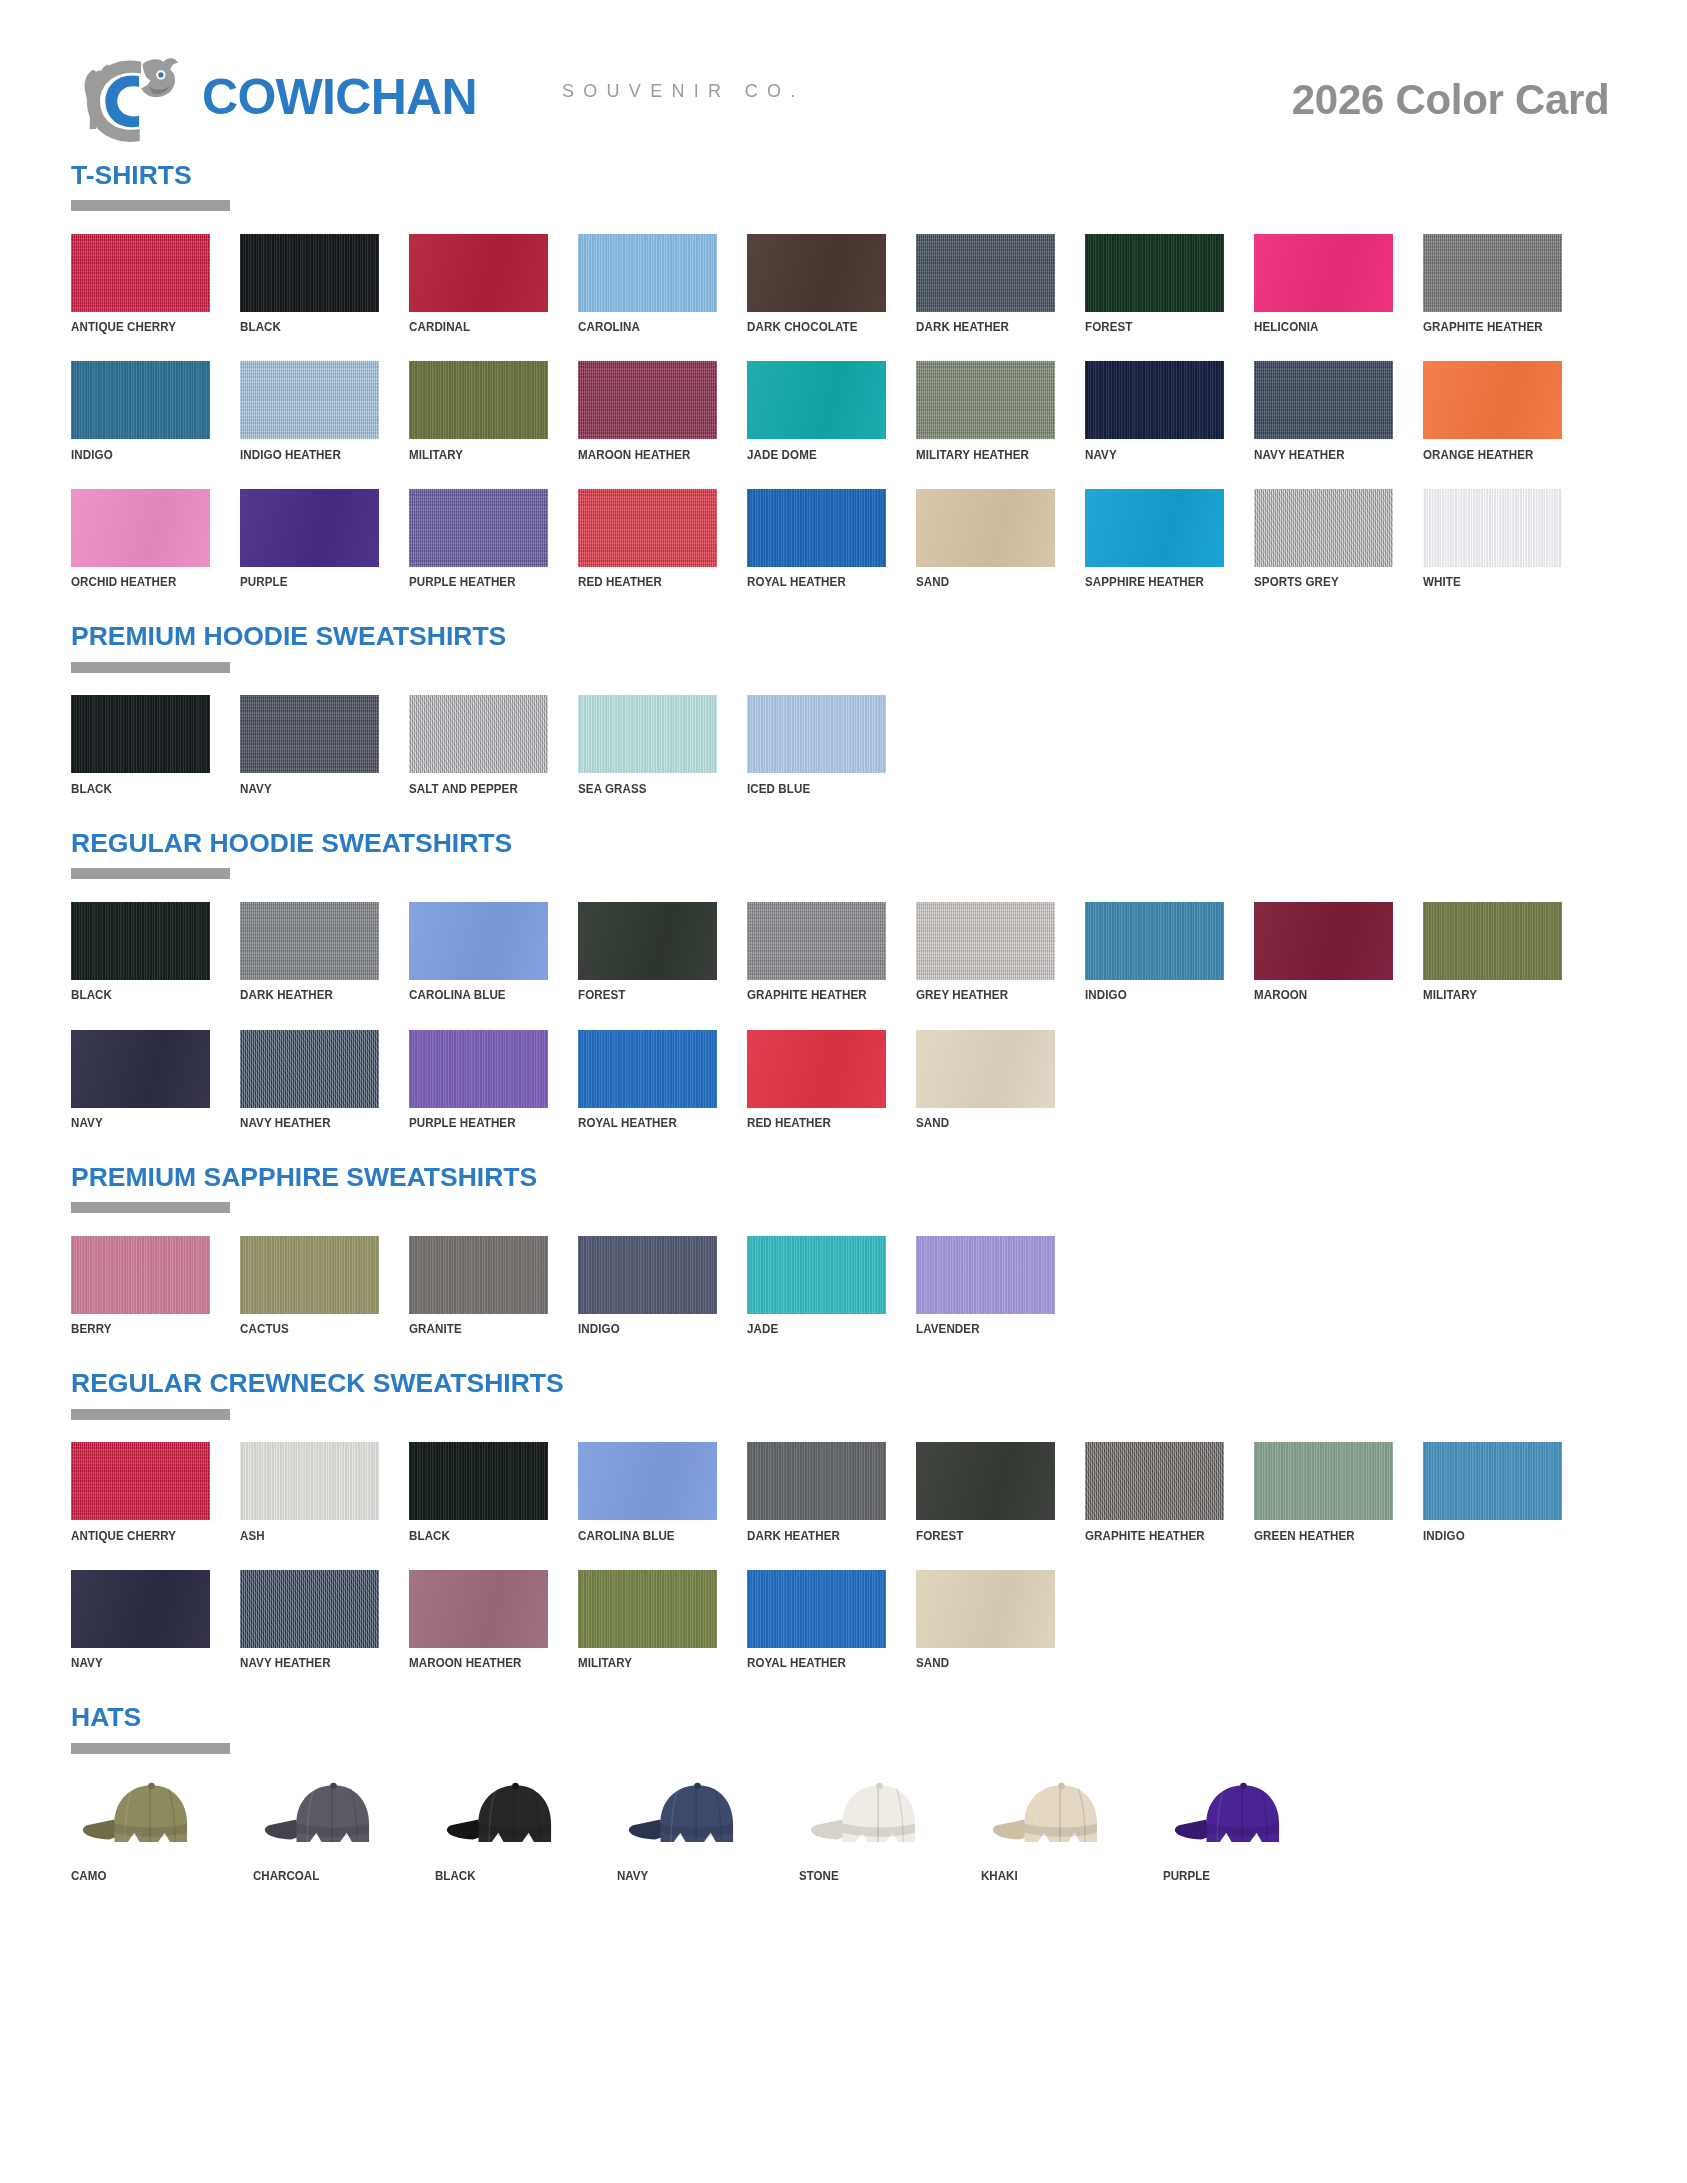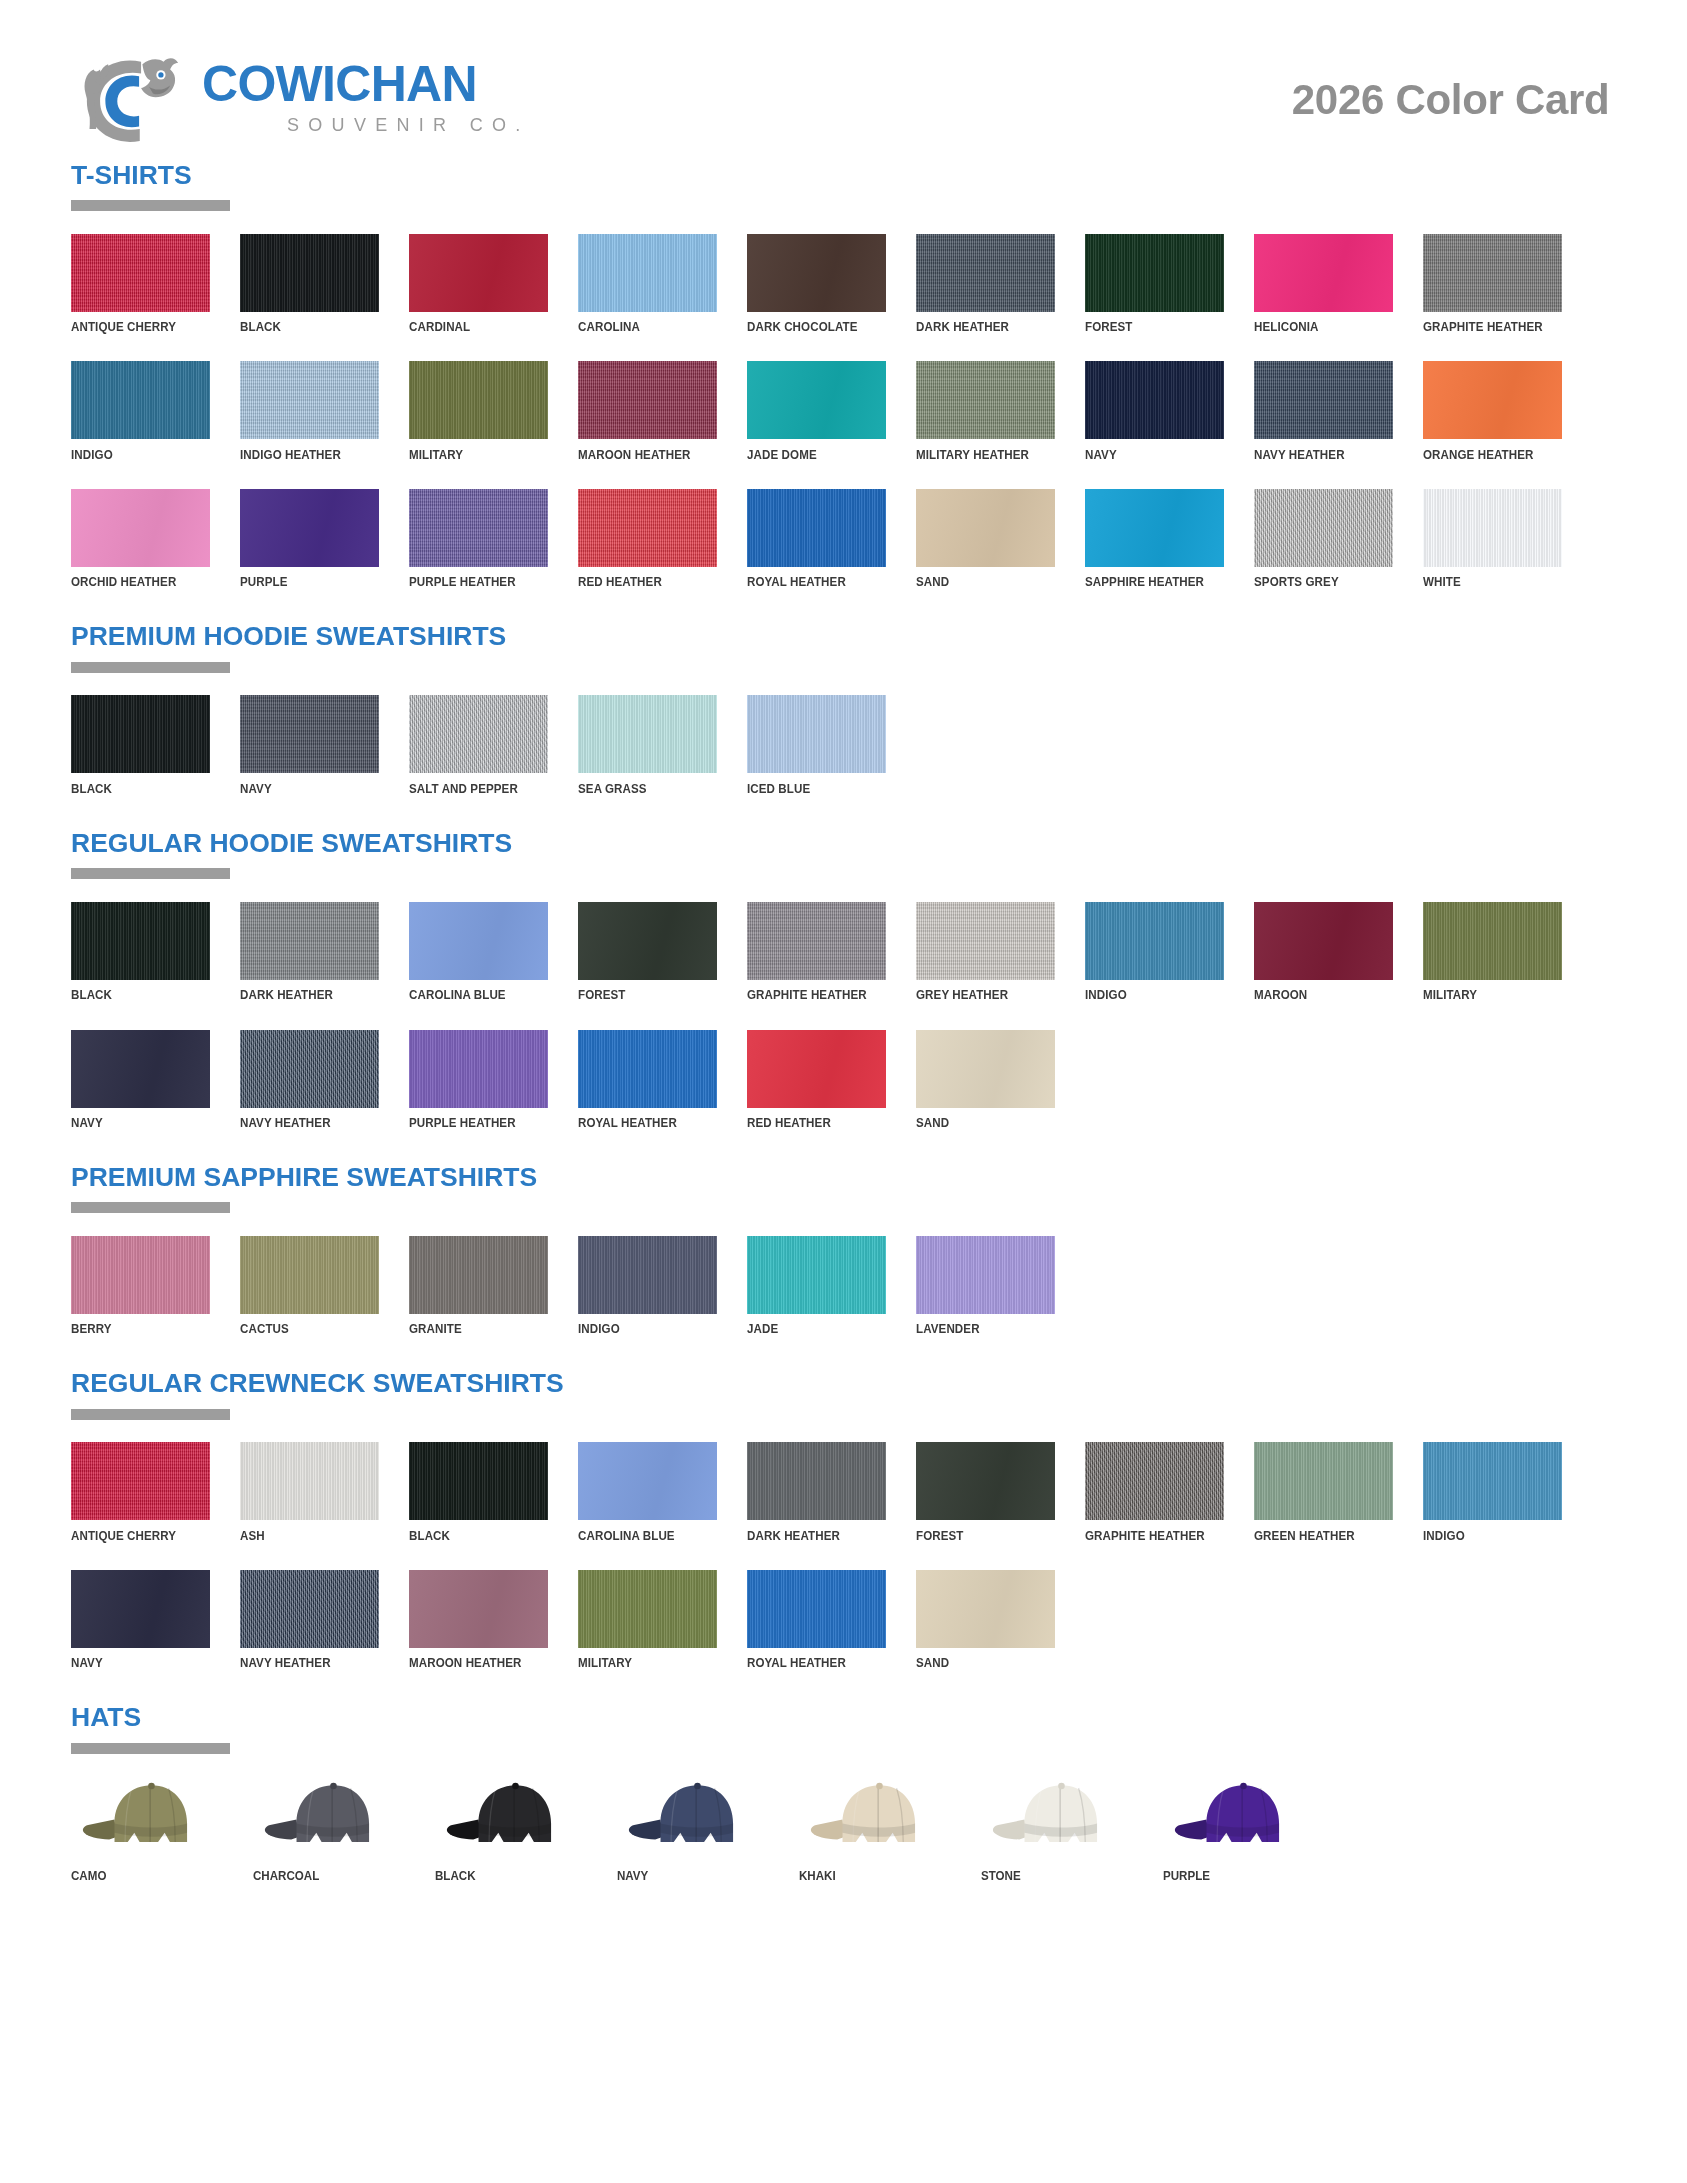--- a/index.html
+++ b/index.html
@@ -39,21 +39,21 @@
     gap: 12px;
   }
   .brand-mark {
     width: 119px;
     height: 106px;
     flex: 0 0 auto;
     position: relative;
   }
   .brand-text {
     display: flex;
-    flex-direction: column;
+    flex-direction: row;
     justify-content: center;
     padding-bottom: 4px;
   }
   .brand-name {
     font-size: 50px;
     font-weight: 700;
     letter-spacing: -0.7px;
     color: #2b7bc4;
     line-height: 0.95;
     font-family: "Liberation Sans", sans-serif;
@@ -715,41 +715,41 @@
                 <path d="M120 14 C120 44 120 70 120 100" stroke="rgba(0,0,0,0.16)" stroke-width="2" fill="none"></path>
                 <path d="M148 18 C156 44 158 72 158 100" stroke="rgba(0,0,0,0.12)" stroke-width="2" fill="none"></path>
                 <path d="M92 18 C84 44 82 72 82 100" stroke="rgba(255,255,255,0.12)" stroke-width="2" fill="none"></path>
                 <path d="M66 72 C100 80 146 80 176 72 L176 86 C146 94 100 94 66 86 Z" fill="rgba(0,0,0,0.10)"></path>
                 <circle cx="122" cy="15" r="5" fill="#2c3550"></circle>
               </svg></div>
             <div class="hat-label">NAVY</div>
           </div>
           <div class="hat-cell">
             <div class="hat-img"><svg width="153" height="78" viewBox="0 0 232 118" xmlns="http://www.w3.org/2000/svg">
+                <path d="M58 96 C40 96 26 92 20 86 C16 82 18 76 26 74 L66 66 L70 92 Z" fill="#d6d3c8"></path>
+                <path d="M66 70 C66 36 92 14 122 14 C154 14 176 38 176 72 L176 100 L150 100 L142 86 L132 100 L104 100 L96 86 L86 100 L66 100 Z" fill="#eeece4"></path>
+                <path d="M120 14 C120 44 120 70 120 100" stroke="rgba(0,0,0,0.16)" stroke-width="2" fill="none"></path>
+                <path d="M148 18 C156 44 158 72 158 100" stroke="rgba(0,0,0,0.12)" stroke-width="2" fill="none"></path>
+                <path d="M92 18 C84 44 82 72 82 100" stroke="rgba(255,255,255,0.12)" stroke-width="2" fill="none"></path>
+                <path d="M66 72 C100 80 146 80 176 72 L176 86 C146 94 100 94 66 86 Z" fill="rgba(0,0,0,0.10)"></path>
+                <circle cx="122" cy="15" r="5" fill="#d6d3c8"></circle>
+              </svg></div>
+            <div class="hat-label">STONE</div>
+          </div>
+          <div class="hat-cell">
+            <div class="hat-img"><svg width="153" height="78" viewBox="0 0 232 118" xmlns="http://www.w3.org/2000/svg">
                 <path d="M58 96 C40 96 26 92 20 86 C16 82 18 76 26 74 L66 66 L70 92 Z" fill="#cdbfa4"></path>
                 <path d="M66 70 C66 36 92 14 122 14 C154 14 176 38 176 72 L176 100 L150 100 L142 86 L132 100 L104 100 L96 86 L86 100 L66 100 Z" fill="#e4d8c2"></path>
                 <path d="M120 14 C120 44 120 70 120 100" stroke="rgba(0,0,0,0.16)" stroke-width="2" fill="none"></path>
                 <path d="M148 18 C156 44 158 72 158 100" stroke="rgba(0,0,0,0.12)" stroke-width="2" fill="none"></path>
                 <path d="M92 18 C84 44 82 72 82 100" stroke="rgba(255,255,255,0.12)" stroke-width="2" fill="none"></path>
                 <path d="M66 72 C100 80 146 80 176 72 L176 86 C146 94 100 94 66 86 Z" fill="rgba(0,0,0,0.10)"></path>
                 <circle cx="122" cy="15" r="5" fill="#cdbfa4"></circle>
               </svg></div>
             <div class="hat-label">KHAKI</div>
-          </div>
-          <div class="hat-cell">
-            <div class="hat-img"><svg width="153" height="78" viewBox="0 0 232 118" xmlns="http://www.w3.org/2000/svg">
-                <path d="M58 96 C40 96 26 92 20 86 C16 82 18 76 26 74 L66 66 L70 92 Z" fill="#d6d3c8"></path>
-                <path d="M66 70 C66 36 92 14 122 14 C154 14 176 38 176 72 L176 100 L150 100 L142 86 L132 100 L104 100 L96 86 L86 100 L66 100 Z" fill="#eeece4"></path>
-                <path d="M120 14 C120 44 120 70 120 100" stroke="rgba(0,0,0,0.16)" stroke-width="2" fill="none"></path>
-                <path d="M148 18 C156 44 158 72 158 100" stroke="rgba(0,0,0,0.12)" stroke-width="2" fill="none"></path>
-                <path d="M92 18 C84 44 82 72 82 100" stroke="rgba(255,255,255,0.12)" stroke-width="2" fill="none"></path>
-                <path d="M66 72 C100 80 146 80 176 72 L176 86 C146 94 100 94 66 86 Z" fill="rgba(0,0,0,0.10)"></path>
-                <circle cx="122" cy="15" r="5" fill="#d6d3c8"></circle>
-              </svg></div>
-            <div class="hat-label">STONE</div>
           </div>
           <div class="hat-cell">
             <div class="hat-img"><svg width="153" height="78" viewBox="0 0 232 118" xmlns="http://www.w3.org/2000/svg">
                 <path d="M58 96 C40 96 26 92 20 86 C16 82 18 76 26 74 L66 66 L70 92 Z" fill="#371a70"></path>
                 <path d="M66 70 C66 36 92 14 122 14 C154 14 176 38 176 72 L176 100 L150 100 L142 86 L132 100 L104 100 L96 86 L86 100 L66 100 Z" fill="#4b2394"></path>
                 <path d="M120 14 C120 44 120 70 120 100" stroke="rgba(0,0,0,0.16)" stroke-width="2" fill="none"></path>
                 <path d="M148 18 C156 44 158 72 158 100" stroke="rgba(0,0,0,0.12)" stroke-width="2" fill="none"></path>
                 <path d="M92 18 C84 44 82 72 82 100" stroke="rgba(255,255,255,0.12)" stroke-width="2" fill="none"></path>
                 <path d="M66 72 C100 80 146 80 176 72 L176 86 C146 94 100 94 66 86 Z" fill="rgba(0,0,0,0.10)"></path>
                 <circle cx="122" cy="15" r="5" fill="#371a70"></circle>

